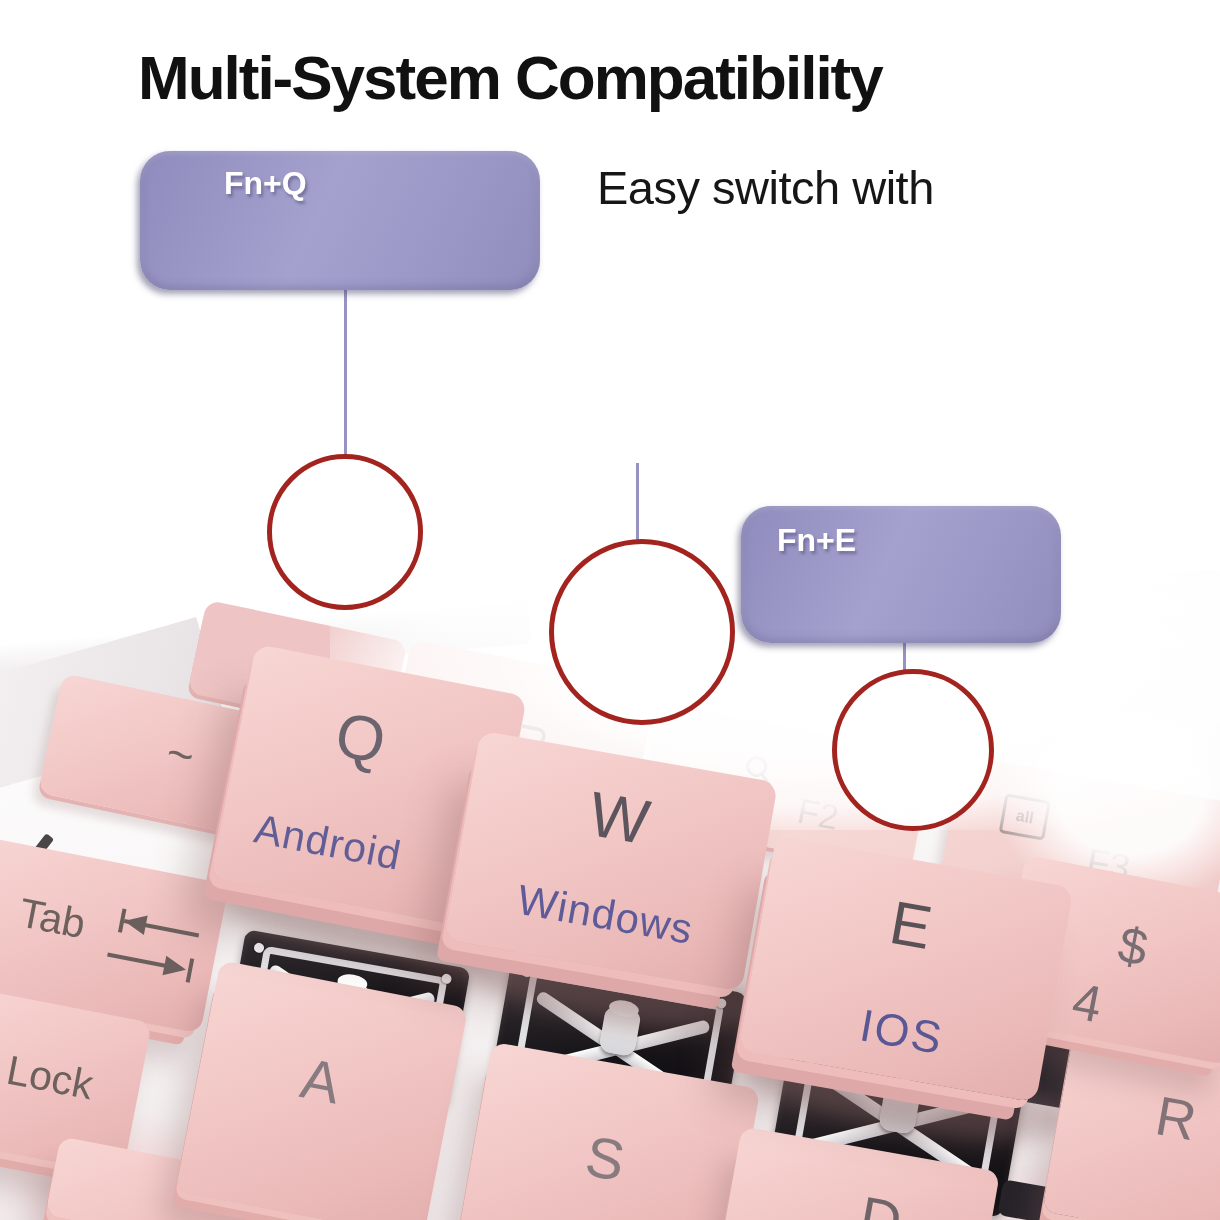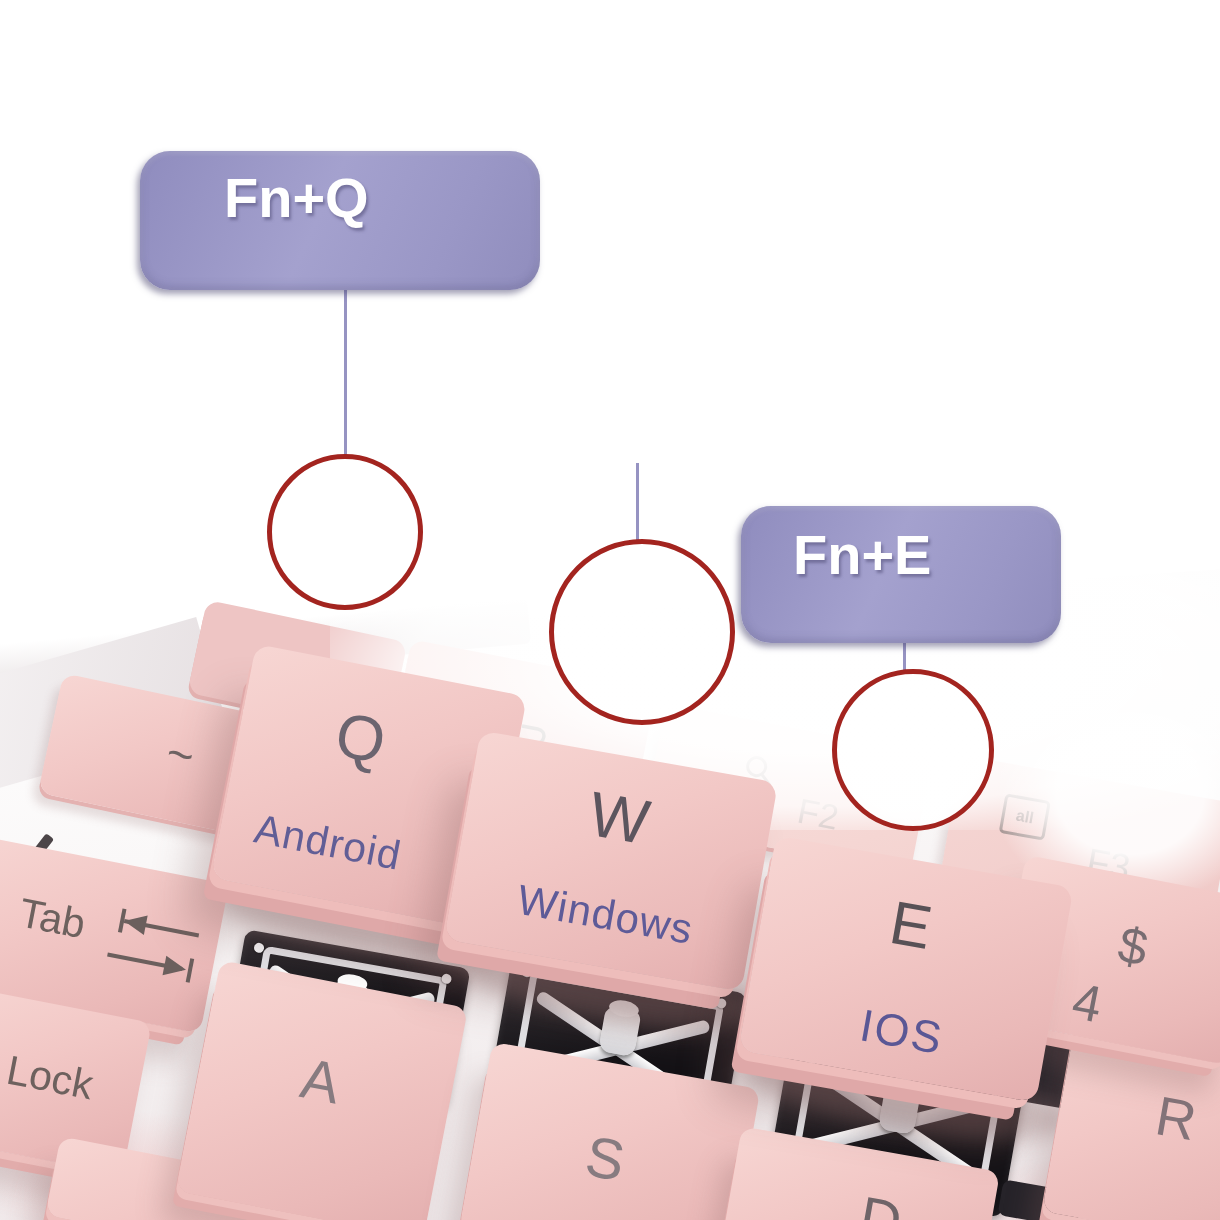--- a/index.html
+++ b/index.html
@@ -12,21 +12,21 @@
          letter-spacing:-2px;color:#111;white-space:nowrap;}
   .desc{position:absolute;left:597px;top:156px;font-size:47px;line-height:63px;
         color:#161616;letter-spacing:-.5px;white-space:nowrap;}
 
   
   .badge{position:absolute;border-radius:30px;z-index:10;
          background:linear-gradient(115deg,#8f8cbe 0%,#a4a1ce 45%,#9a97c6 75%,#908dbd 100%);
          box-shadow:-3px 4px 6px rgba(72,68,110,.5),
                     inset 0 -3px 10px rgba(70,66,108,.28),
                     inset 0 2px 6px rgba(255,255,255,.22);}
-  .badge span{position:absolute;color:#fff;font-weight:bold;font-size:56px;
+  .badge span{position:absolute;color:#fff;font-weight:bold;font-size:32px;
               text-shadow:2px 3px 3px rgba(82,78,120,.55);white-space:nowrap;}
   .cline{position:absolute;width:3px;background:#9693c2;z-index:8;}
   .hcircle{position:absolute;border:5px solid #a3241f;border-radius:50%;z-index:9;
            background:radial-gradient(circle,rgba(255,255,255,.97) 62%,rgba(255,255,255,.55) 100%);}
 
   
   .deck{position:absolute;left:-80px;top:612px;width:1400px;height:700px;z-index:1;
         transform:rotate(-4deg);
         background:linear-gradient(178deg,#ffffff 0%,#faf8f8 30%,#f1ebec 70%,#ece4e6 100%);}
   .deck-edge{position:absolute;left:-30px;top:622px;width:560px;height:46px;z-index:1;
@@ -78,21 +78,23 @@
         display:flex;align-items:center;justify-content:center;}
   .allbox span{font-size:16px;font-weight:bold;color:#a89795;position:static;}
   .mark{position:absolute;width:10px;height:30px;background:#4c4548;border-radius:3px;
         transform:rotate(38deg);z-index:3;}
 </style>
 </head>
 <body>
 
 <div class="stage">
 
+  <div class="title">Multi-System Compatibility</div>
   <div class="desc">
+    <div>Easy switch with</div>
   </div>
 
   <div class="abs" style="left:0;top:0;width:1220px;height:1220px;">
     <div class="deck"></div>
     <div class="deck-edge"></div>
     <div class="slab"></div>
     <div class="glow" style="left:-20px;top:1110px;width:300px;height:150px;background:radial-gradient(ellipse,rgba(236,170,170,.4),rgba(236,170,170,0) 70%);"></div>
     <div class="glow" style="left:960px;top:1150px;width:320px;height:130px;background:radial-gradient(ellipse,rgba(238,178,178,.45),rgba(238,178,178,0) 70%);"></div>
 
     <div class="keycap ghost" style="left:195px;top:620px;width:205px;height:95px;transform:rotate(12deg);background:#eec5c4;"></div>
@@ -216,16 +218,16 @@
   <div class="cline" style="left:903px;top:641px;height:30px;"></div>
 
   <div class="hcircle" style="left:267px;top:454px;width:146px;height:146px;"></div>
   <div class="hcircle" style="left:549px;top:539px;width:176px;height:176px;"></div>
   <div class="hcircle" style="left:832px;top:669px;width:152px;height:152px;"></div>
 
   <div class="badge" style="left:140px;top:151px;width:400px;height:139px;">
     <span style="left:84px;top:14px;">Fn+Q</span>
   </div>
   <div class="badge" style="left:741px;top:506px;width:320px;height:137px;">
-    <span style="left:52px;top:16px;">Fn+E</span>
+    <span style="left:36px;top:16px;">Fn+E</span>
   </div>
 
 </div>
 
 </body></html>

